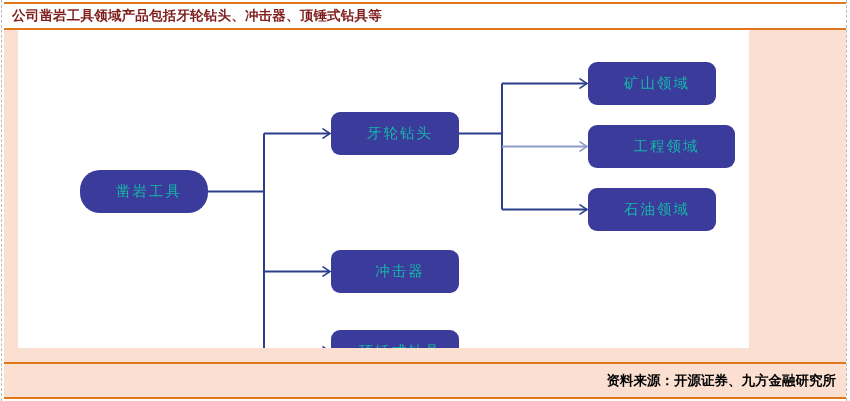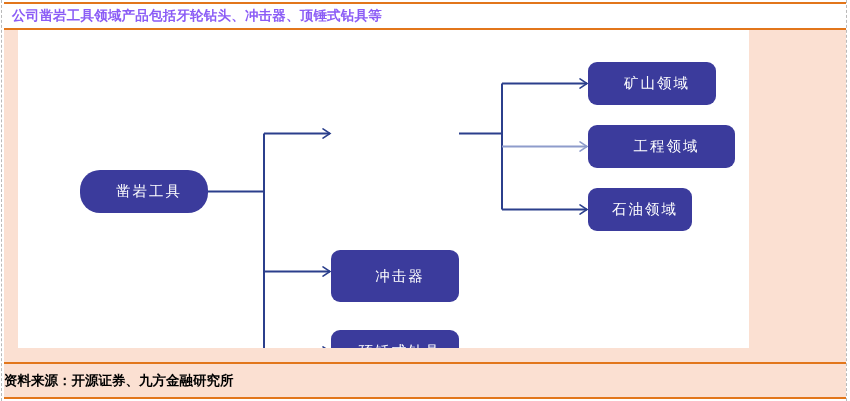--- a/index.html
+++ b/index.html
@@ -41,21 +41,21 @@
     box-sizing: border-box;
     border-top: 2px solid #e2761b;
     border-bottom: 2px solid #e2761b;
     background: #ffffff;
     display: flex;
     align-items: center;
   }
   #header-title {
     font-size: 13.5px;
     font-weight: bold;
-    color: #8b5cf6;
+    color: #7f1d1d;
     letter-spacing: 0.2px;
     padding-left: 8px;
     white-space: nowrap;
   }
 
   
   #body-panel {
     position: absolute;
     left: 4px;
     top: 30px;
@@ -86,20 +86,21 @@
     left: 4px;
     top: 362px;
     width: 842px;
     height: 37px;
     box-sizing: border-box;
     background: #fbe0d2;
     border-top: 2px solid #e2761b;
     border-bottom: 2px solid #e2761b;
     display: flex;
     align-items: center;
+    justify-content: flex-end;
   }
   #footer-source {
     font-size: 13.5px;
     font-weight: bold;
     color: #000000;
     padding-right: 10px;
     white-space: nowrap;
   }
 
   
@@ -119,21 +120,21 @@
   }
 
   .node {
     position: absolute;
     box-sizing: border-box;
     background: #3b3b9c;
     border-radius: 9px;
     display: flex;
     align-items: center;
     justify-content: center;
-    color: #ffffff;
+    color: #14b8a6;
     font-size: 14.5px;
     letter-spacing: 2px;
     text-indent: 2px;
     font-family: "DejaVu Serif", "Liberation Serif", serif;
     white-space: nowrap;
     padding-left: 8px;
   }
 </style>
 </head>
 <body>
@@ -164,33 +165,36 @@
             <line x1="484" y1="53.5" x2="569" y2="53.5" stroke="#2b3f8c" stroke-width="2"></line>
             <path d="M562,48.9 L569,53.5 L562,58.1" fill="none" stroke="#2b3f8c" stroke-width="1.6" stroke-linecap="round"></path>
             <line x1="484" y1="116.5" x2="569" y2="116.5" stroke="#8e9ccb" stroke-width="1.8"></line>
             <path d="M562,111.9 L569,116.5 L562,121.1" fill="none" stroke="#8e9ccb" stroke-width="1.6" stroke-linecap="round"></path>
             <line x1="484" y1="179.5" x2="569" y2="179.5" stroke="#2b3f8c" stroke-width="2"></line>
             <path d="M562,174.9 L569,179.5 L562,184.1" fill="none" stroke="#2b3f8c" stroke-width="1.6" stroke-linecap="round"></path>
           </svg>
       <div class="node" style="left: 62px; top: 140px; width: 128px; height: 43px; background: rgb(59, 59, 156); border-radius: 20px;">
             <span>凿岩工具</span>
           </div>
-          <div class="node" style="left: 313px; top: 220px; width: 128px; height: 52px; background: rgb(59, 59, 156);">
+          <div class="node" style="left: 313px; top: 82px; width: 128px; height: 43px; background: rgb(59, 59, 156);">
+            <span>牙轮钻头</span>
+          </div>
+          <div class="node" style="left: 313px; top: 220px; width: 128px; height: 43px; background: rgb(59, 59, 156);">
             <span>冲击器</span>
           </div>
           <div class="node" style="left: 313px; top: 300px; width: 128px; height: 43px; background: rgb(59, 59, 156);">
             <span>顶锤式钻具</span>
           </div>
           <div class="node" style="left: 570px; top: 32px; width: 128px; height: 43px; background: rgb(59, 59, 156);">
             <span>矿山领域</span>
           </div>
           <div class="node" style="left: 570px; top: 95px; width: 147px; height: 43px; background: rgb(59, 59, 156);">
             <span>工程领域</span>
           </div>
-          <div class="node" style="left: 570px; top: 158px; width: 104px; height: 43px; background: rgb(59, 59, 156);">
+          <div class="node" style="left: 570px; top: 158px; width: 128px; height: 43px; background: rgb(59, 59, 156);">
             <span>石油领域</span>
           </div>
         </div>
     </div>
   </div>
 
   <div id="footer-gap"></div>
   <div id="footer-band">
     <div id="footer-source">资料来源：开源证券、九方金融研究所</div>
   </div>

